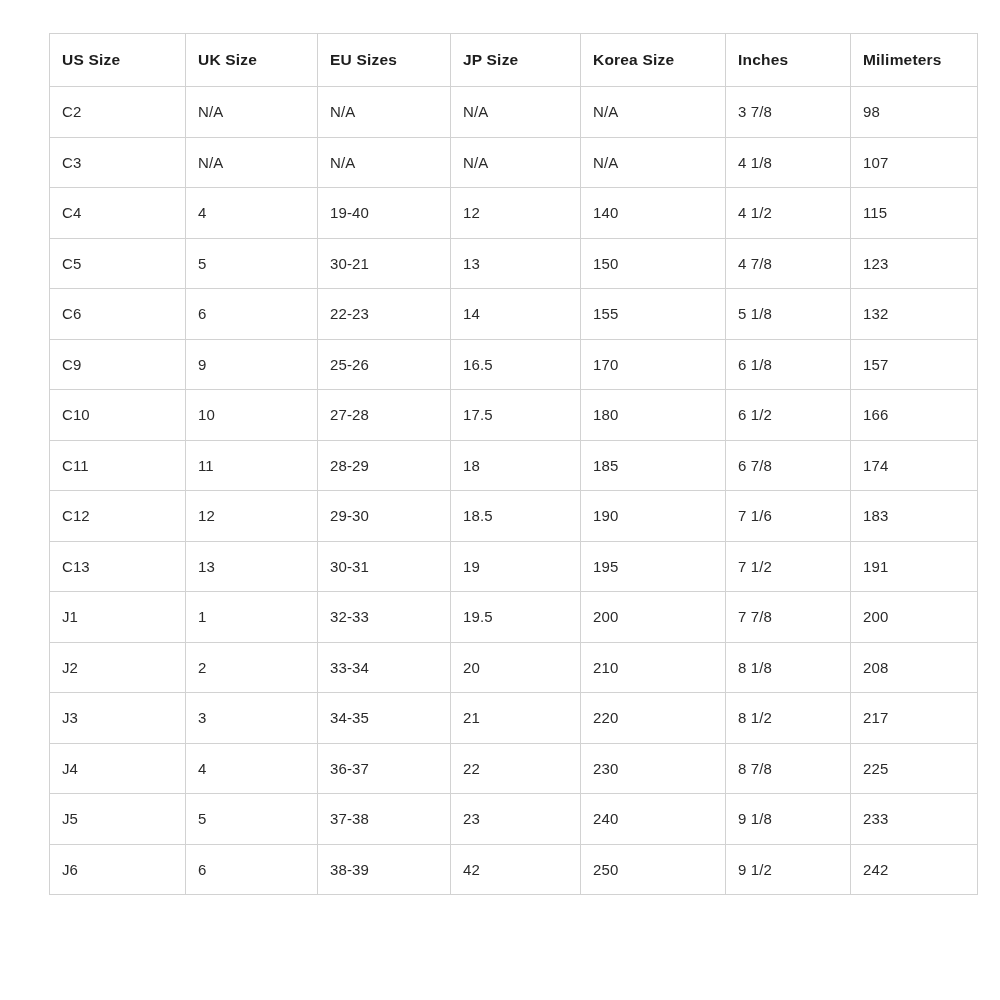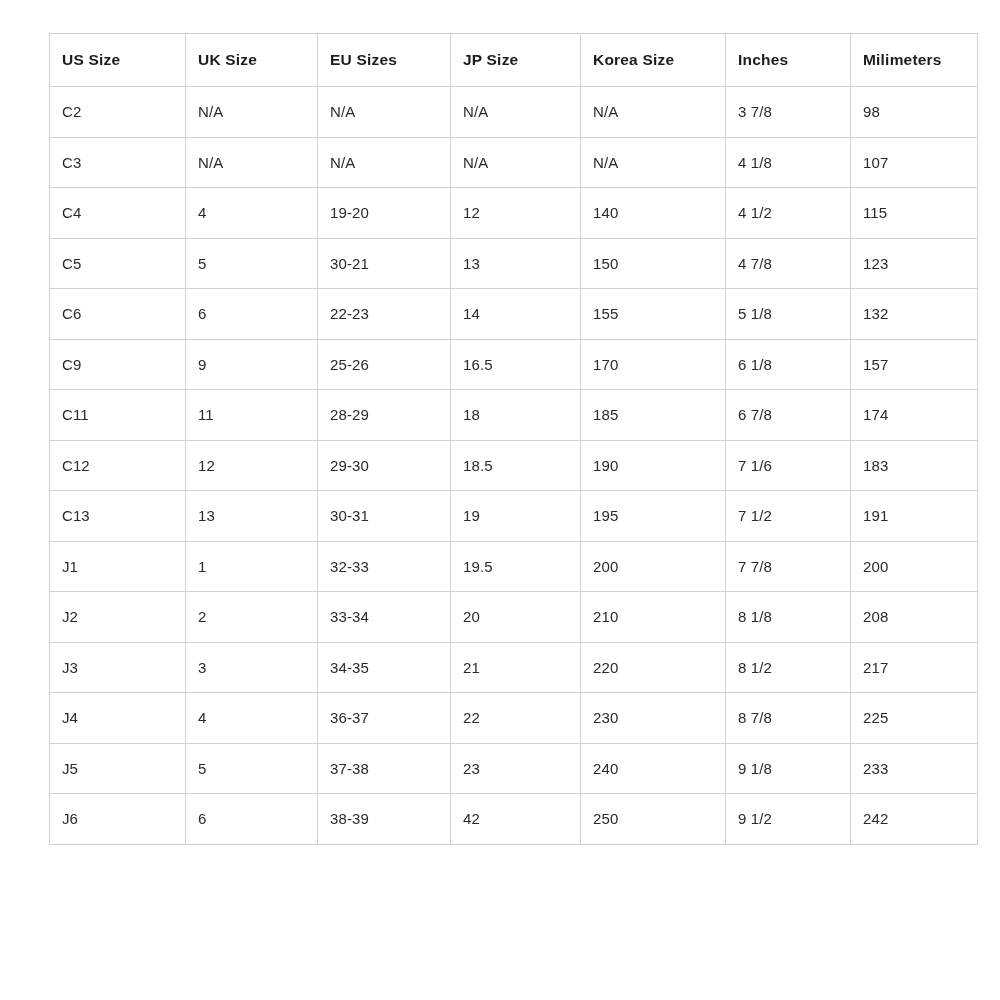--- a/index.html
+++ b/index.html
@@ -101,21 +101,21 @@
           <td>N/A</td>
           <td>N/A</td>
           <td>N/A</td>
           <td>N/A</td>
           <td>4 1/8</td>
           <td>107</td>
         </tr>
         <tr>
           <td>C4</td>
           <td>4</td>
-          <td>19-20</td>
+          <td>19-40</td>
           <td>12</td>
           <td>140</td>
           <td>4 1/2</td>
           <td>115</td>
         </tr>
         <tr>
           <td>C5</td>
           <td>5</td>
           <td>30-21</td>
           <td>13</td>
@@ -135,20 +135,29 @@
         <tr>
           <td>C9</td>
           <td>9</td>
           <td>25-26</td>
           <td>16.5</td>
           <td>170</td>
           <td>6 1/8</td>
           <td>157</td>
         </tr>
         <tr>
+          <td>C10</td>
+          <td>10</td>
+          <td>27-28</td>
+          <td>17.5</td>
+          <td>180</td>
+          <td>6 1/2</td>
+          <td>166</td>
+        </tr>
+        <tr>
           <td>C11</td>
           <td>11</td>
           <td>28-29</td>
           <td>18</td>
           <td>185</td>
           <td>6 7/8</td>
           <td>174</td>
         </tr>
         <tr>
           <td>C12</td>

